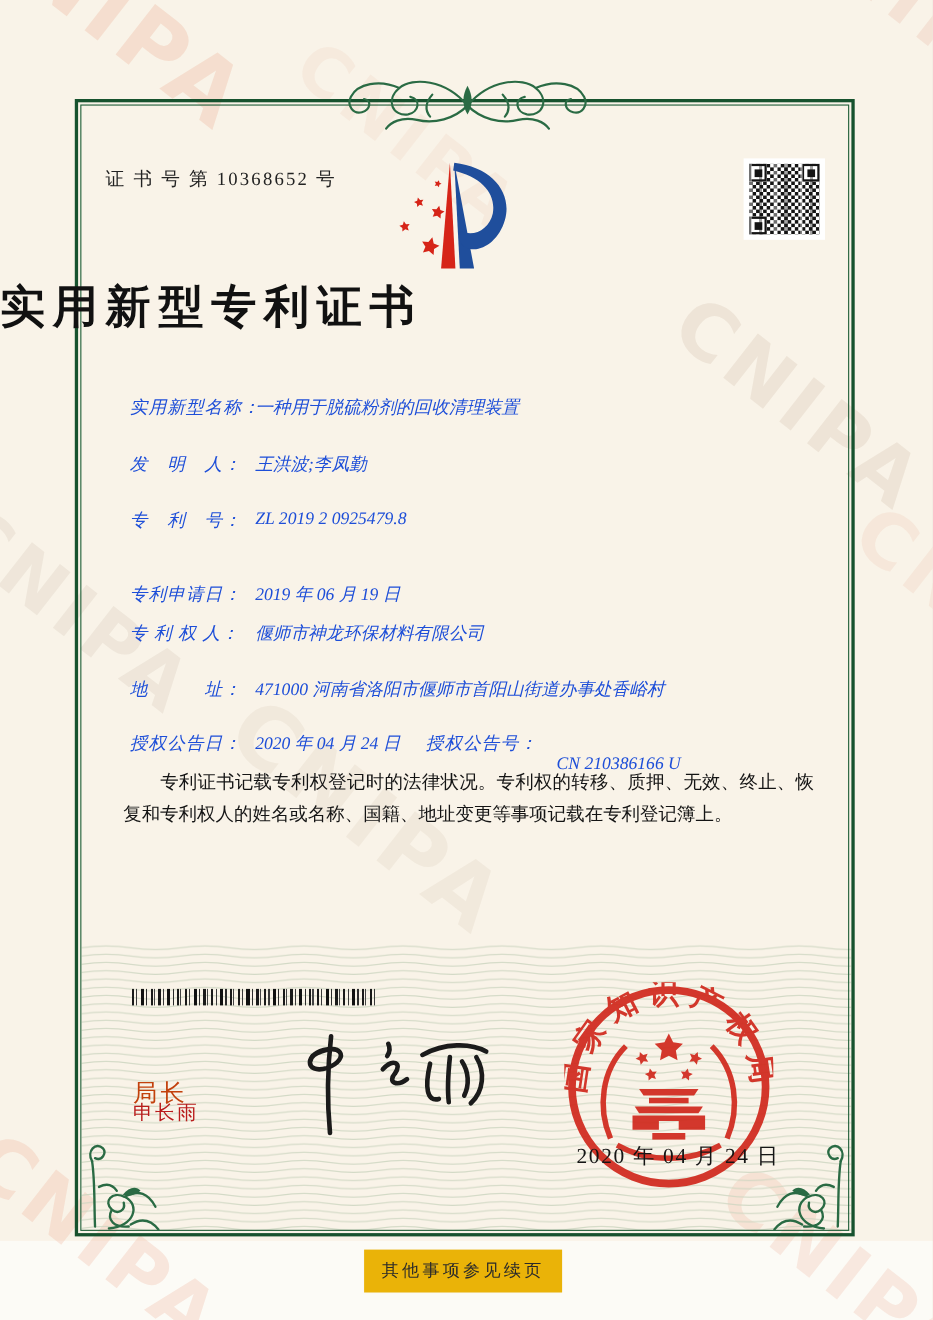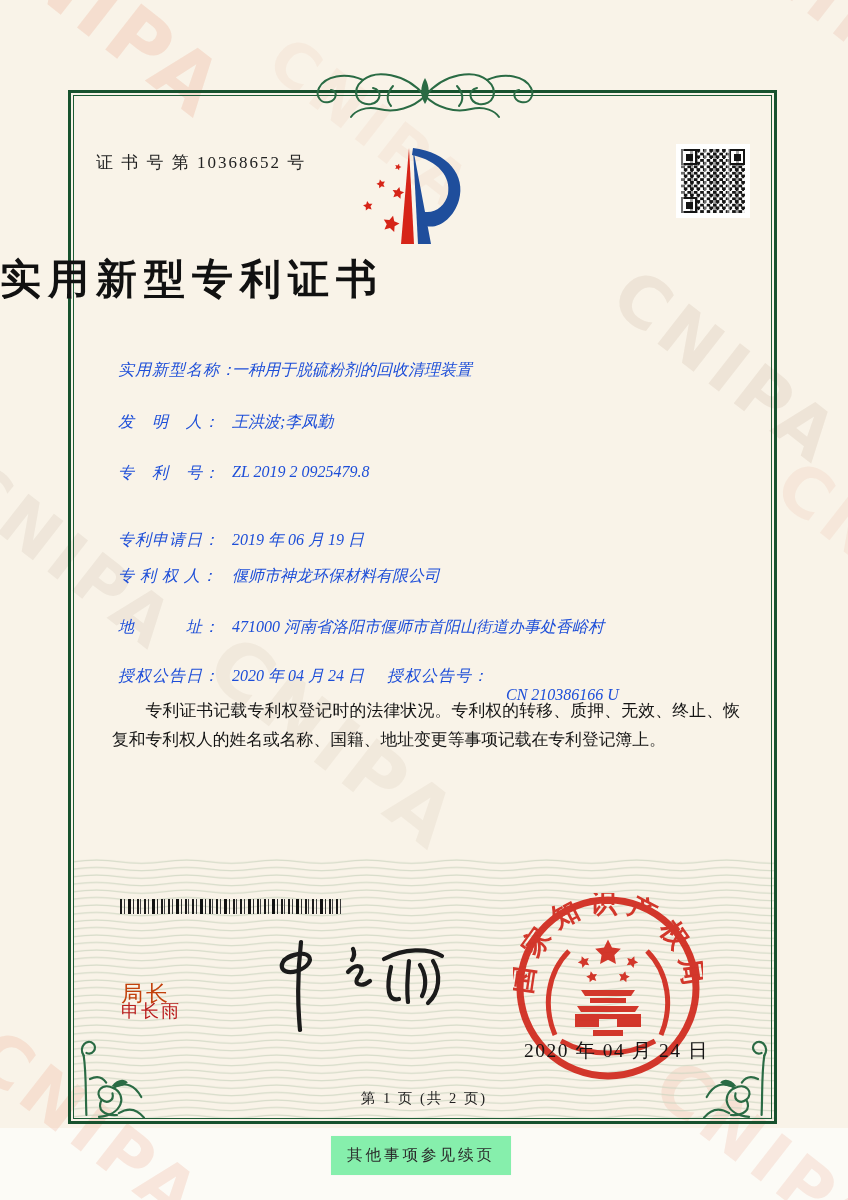--- a/index.html
+++ b/index.html
@@ -69,21 +69,21 @@
 
   .director-label { position:absolute; left:121px; top:964px; font-size:22px; color:#c2410c; letter-spacing:3px; z-index:4;margin-top:15px; }
   .director-name  { position:absolute; left:121px; top:999px; font-size:18px; color:#b91c1c; letter-spacing:2px; z-index:4; }
   .signature { position:absolute; left:256px; top:936px; z-index:4; }
 
   .seal { position:absolute; left:513px; top:893px; z-index:5; }
   .seal-date { position:absolute; left:524px; top:1037px; width:178px; font-size:19.5px; color:#151515; letter-spacing:1.5px; white-space:nowrap; z-index:6; }
 
   .page-info { position:absolute; left:0; top:1089px; width:848px; text-align:center; font-size:14.5px; color:#222; letter-spacing:2px; z-index:4; }
 
-  .note-box { position:absolute; left:331px; top:1136px; background:#86efac; padding:9px 16px; font-size:15.5px; color:#2a2a2a; letter-spacing:3px; white-space:nowrap; z-index:4; box-shadow:0 0 2px rgba(0,0,0,.04); }
+  .note-box { position:absolute; left:331px; top:1136px; background:#eab308; padding:9px 16px; font-size:15.5px; color:#2a2a2a; letter-spacing:3px; white-space:nowrap; z-index:4; box-shadow:0 0 2px rgba(0,0,0,.04); }
 </style>
 </head>
 <body>
 
 <div class="page">
 
   <span class="wm wm-a">CNIPA</span>
   <span class="wm wm-b">CNIPA</span>
   <span class="wm wm-c">CNIPA</span>
   <span class="wm wm-d">CNIPA</span>
@@ -251,16 +251,15 @@
         <path d="M62,121 L128,121 L128,134 L104,134 L104,126 L86,126 L86,134 L62,134 Z"></path>
         <rect x="80" y="137" width="30" height="6"></rect>
         <path d="M42,142 C30,114 34,80 56,58" fill="none" stroke="#d0281c" stroke-width="5"></path>
         <path d="M148,142 C160,114 156,80 134,58" fill="none" stroke="#d0281c" stroke-width="5"></path>
         <path d="M48,148 C62,156 78,160 95,160 C112,160 128,156 142,148" fill="none" stroke="#d0281c" stroke-width="5"></path>
       </g>
     </g>
   </svg>
   <div class="seal-date">2020 年 04 月 24 日</div>
 
-  <div class="page-info">第 1 页 (共 2 页)</div>
   <div class="note-box">其他事项参见续页</div>
 
 </div>
 
 </body></html>

